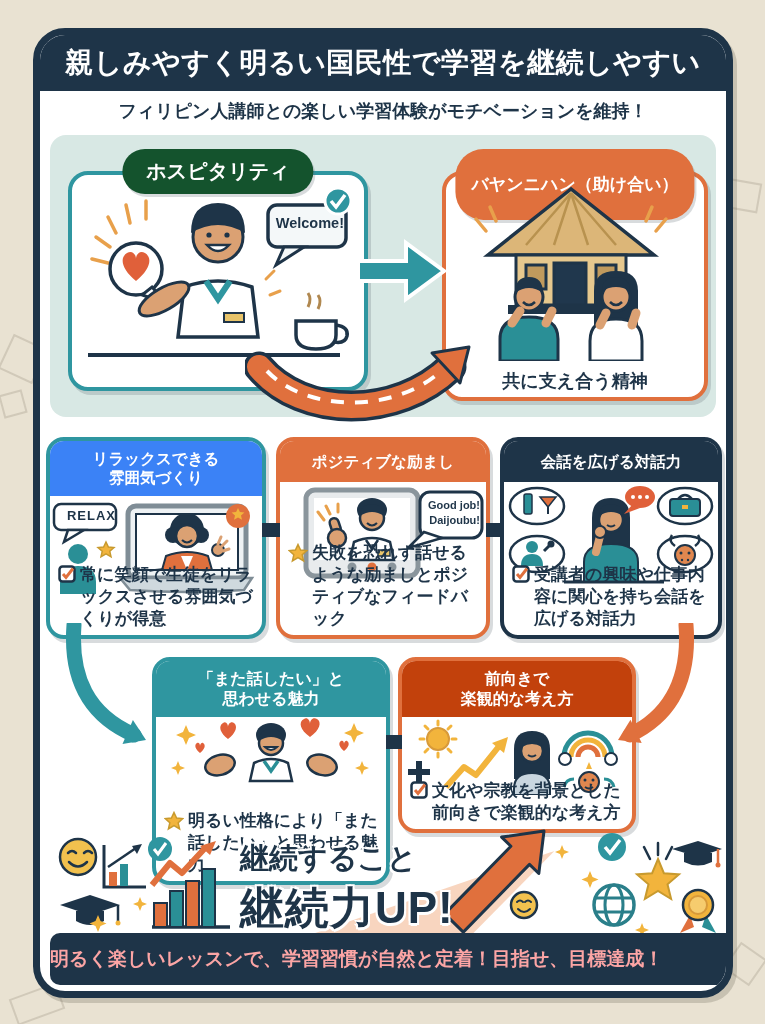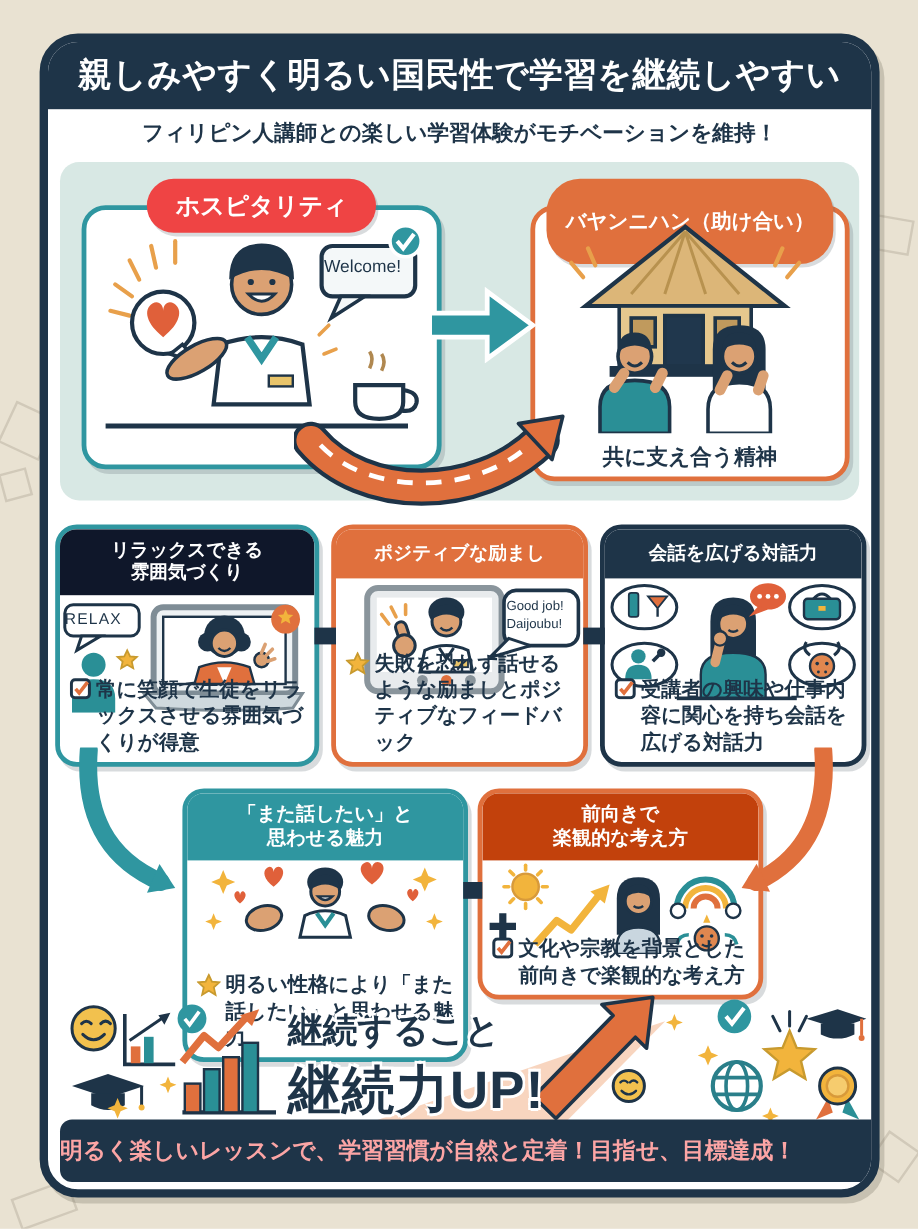--- a/index.html
+++ b/index.html
@@ -12,24 +12,24 @@
   .titlebar{position:absolute;left:0;top:0;width:686px;height:56px;background:#1e3448;color:#fff;
             display:flex;align-items:center;justify-content:center;font-size:28px;font-weight:900;letter-spacing:.5px}
   .subtitle{position:absolute;left:0;top:56px;width:686px;height:40px;display:flex;align-items:center;
             justify-content:center;font-size:18px;font-weight:800;color:#1e3448}
   .tealbox{position:absolute;left:10px;top:100px;width:666px;height:282px;background:#d8e8e4;border-radius:16px}
   .tcard{position:absolute;background:#fff;border-radius:20px;box-shadow:3px 4px 0 rgba(100,110,120,.25)}
   #hospitality{left:18px;top:36px;width:292px;height:212px;border:4px solid #2f96a0}
   #bayanihan{left:392px;top:36px;width:258px;height:222px;border:4px solid #e0703d}
   .badge{position:absolute;top:-26px;left:50%;transform:translateX(-50%);color:#fff;font-weight:900;
          white-space:nowrap;border-radius:28px;padding:9px 24px;font-size:20px;box-shadow:2px 3px 0 rgba(100,110,120,.25)}
-  .badge.teal{background:#ef4444}
+  .badge.teal{background:#14532d}
   .badge.orange{background:#e0703d;font-size:17px;padding:24px 16px}
   .illus{position:absolute;left:0;top:0}
-  .overlay-text{position:absolute;text-align:left;font-weight:400;color:#1e3448}
+  .overlay-text{position:absolute;text-align:right;font-weight:700;color:#1e3448}
   .tcap{position:absolute;left:0;right:0;bottom:4px;text-align:center;font-size:18px;font-weight:900;color:#1e3448}
   .mcard{position:absolute;background:#fff;border-radius:18px;overflow:hidden;display:flex;flex-direction:column;
          box-shadow:3px 4px 0 rgba(100,110,120,.25);box-sizing:border-box}
   .mhead{color:#fff;text-align:center;font-weight:800;font-size:15.5px;line-height:1.25;padding:8px 2px}
   .mhead.one{padding:11px 2px}
   .mbody{position:relative;flex:1}
   .cap{position:absolute;left:8px;right:5px;bottom:5px;display:flex;gap:4px;align-items:flex-start;
        font-weight:700;font-size:17px;line-height:1.3;color:#1e3448}
   .cap svg{flex:0 0 auto;margin-top:1px}
   .connector{position:absolute;background:#1e3448;z-index:3}
@@ -157,21 +157,21 @@
   </div>
 
   <svg class="arrowsvg" style="left:205px;top:300px" width="240" height="96" viewBox="0 0 240 96">
     <path d="M14 32 C 58 84 152 84 206 32" fill="none" stroke="#1e3448" stroke-width="31" stroke-linecap="round"></path>
     <path d="M14 32 C 58 84 152 84 206 32" fill="none" stroke="#e0703d" stroke-width="24" stroke-linecap="round"></path>
     <polygon points="224,12 215,48 187,18" fill="#e0703d" stroke="#1e3448" stroke-width="3" stroke-linejoin="round"></polygon>
     <path d="M22 36 C 62 78 150 78 196 36" fill="none" stroke="#fff" stroke-width="4" stroke-dasharray="13 11"></path>
   </svg>
 
   <div class="mcard" style="left:6px;top:402px;width:220px;height:202px;border:4px solid #2f96a0">
-    <div class="mhead" style="background:#0f172a">
+    <div class="mhead" style="background:#3b82f6">
       <span>リラックスできる</span><br>
       <span>雰囲気づくり</span>
     </div>
     <div class="mbody">
       <svg class="illus" style="top:2px" width="212" height="96" viewBox="0 0 212 96">
         <g>
           <rect x="4" y="6" width="62" height="26" rx="7" fill="#fff" stroke="#1e3448" stroke-width="2.5"></rect>
           <path d="M18 32 L14 44 L34 32 Z" fill="#fff" stroke="#1e3448" stroke-width="2.5"></path>
         </g>
         <g>

